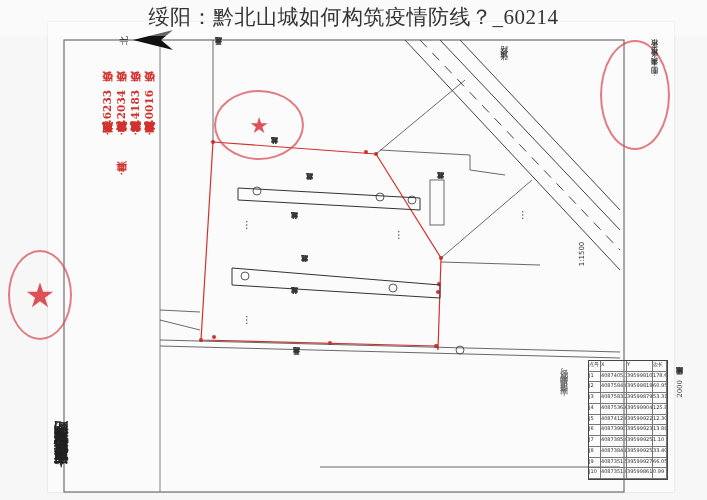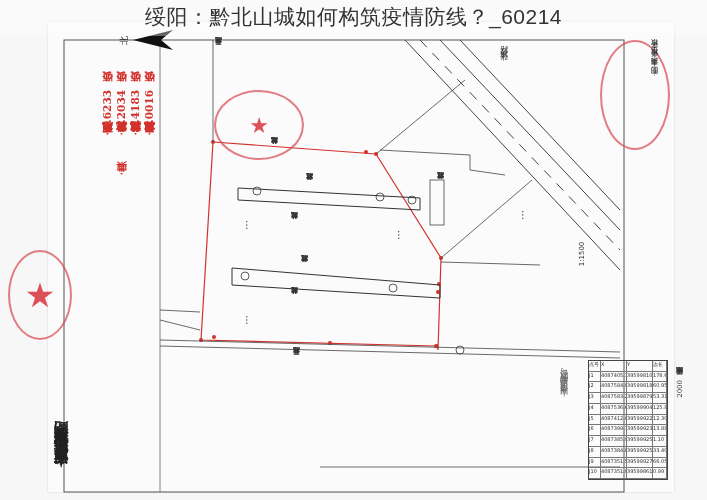--- a/index.html
+++ b/index.html
@@ -14,21 +14,21 @@
     background: #f7f7f7;
   }
   .paper {
     position: absolute; left: 48px; top: 22px; width: 626px; height: 470px;
     background: #fbfbfb;
     box-shadow: 0 0 2px rgba(0,0,0,0.15);
   }
   .headline {
     position: absolute; left: 0; top: 0; width: 707px; height: 36px;
     text-align: center;
-    font-family: Liberation Sans, sans-serif;
+    font-family: Liberation Serif, serif;
     font-size: 21px; color: #333;
     line-height: 34px;
     background: rgba(255,255,255,0.35);
     z-index: 10;
     letter-spacing: 0.5px;
   }
   .vtext {
     position: absolute; writing-mode: vertical-rl;
     transform: rotate(180deg);
     white-space: nowrap;

